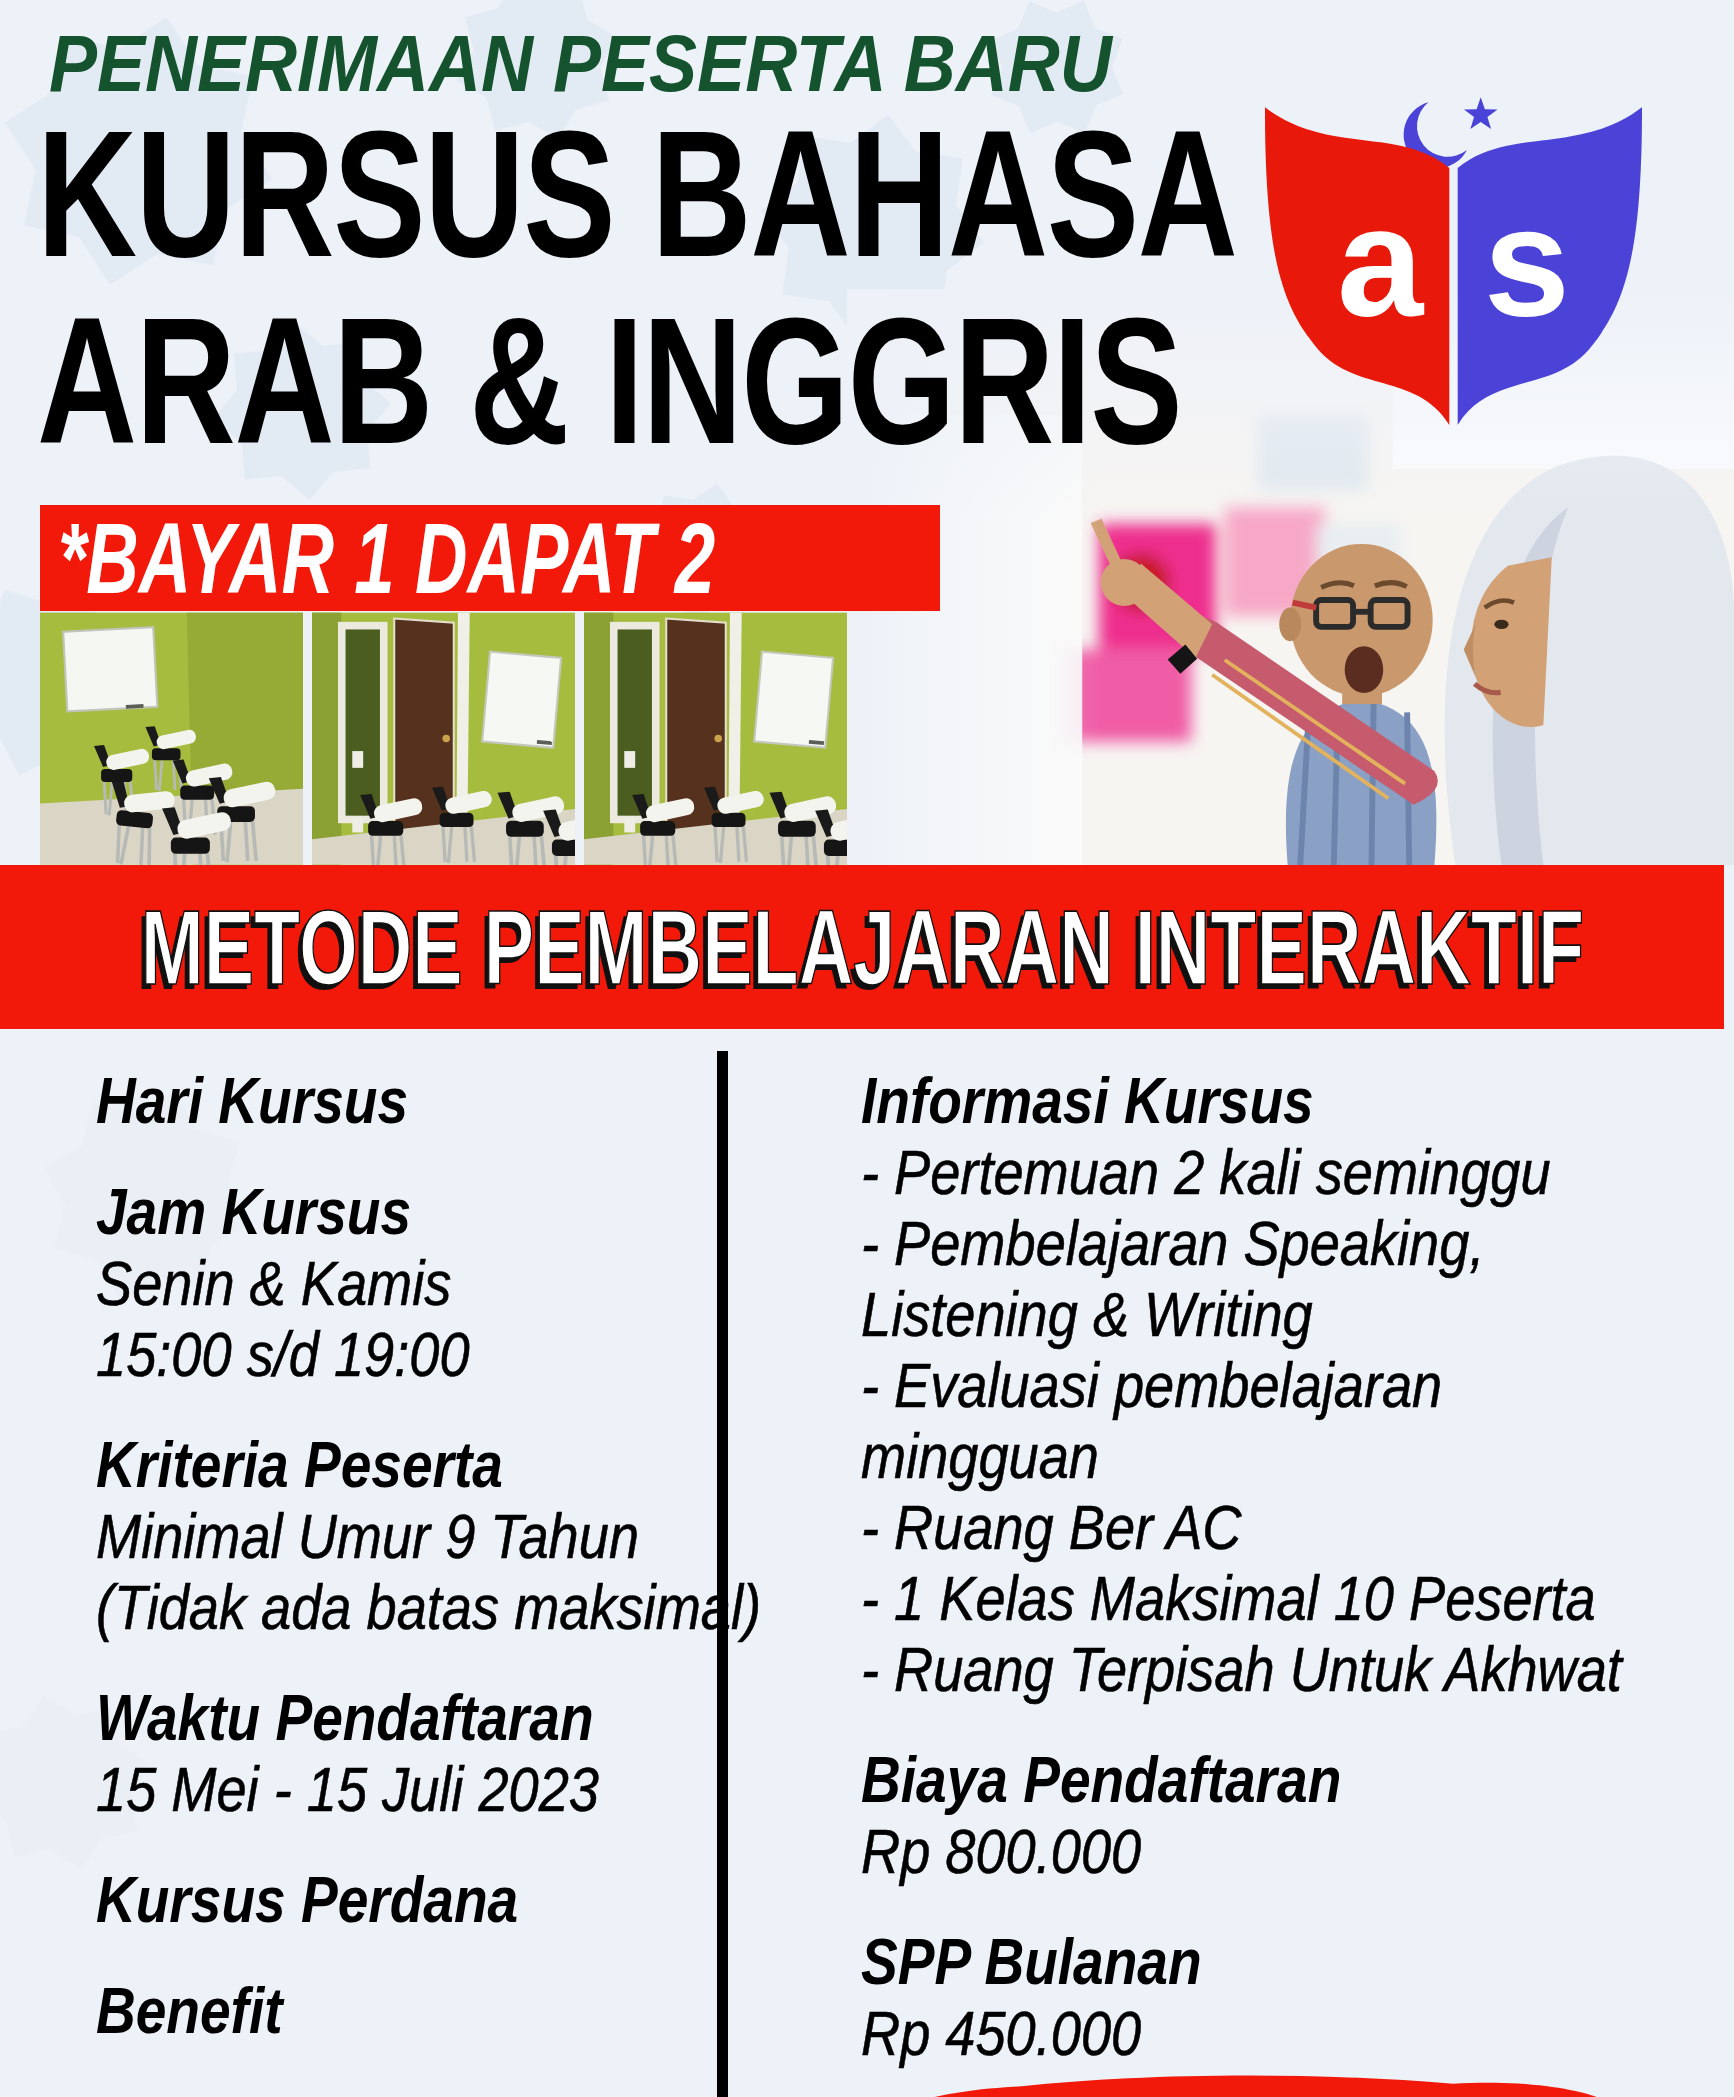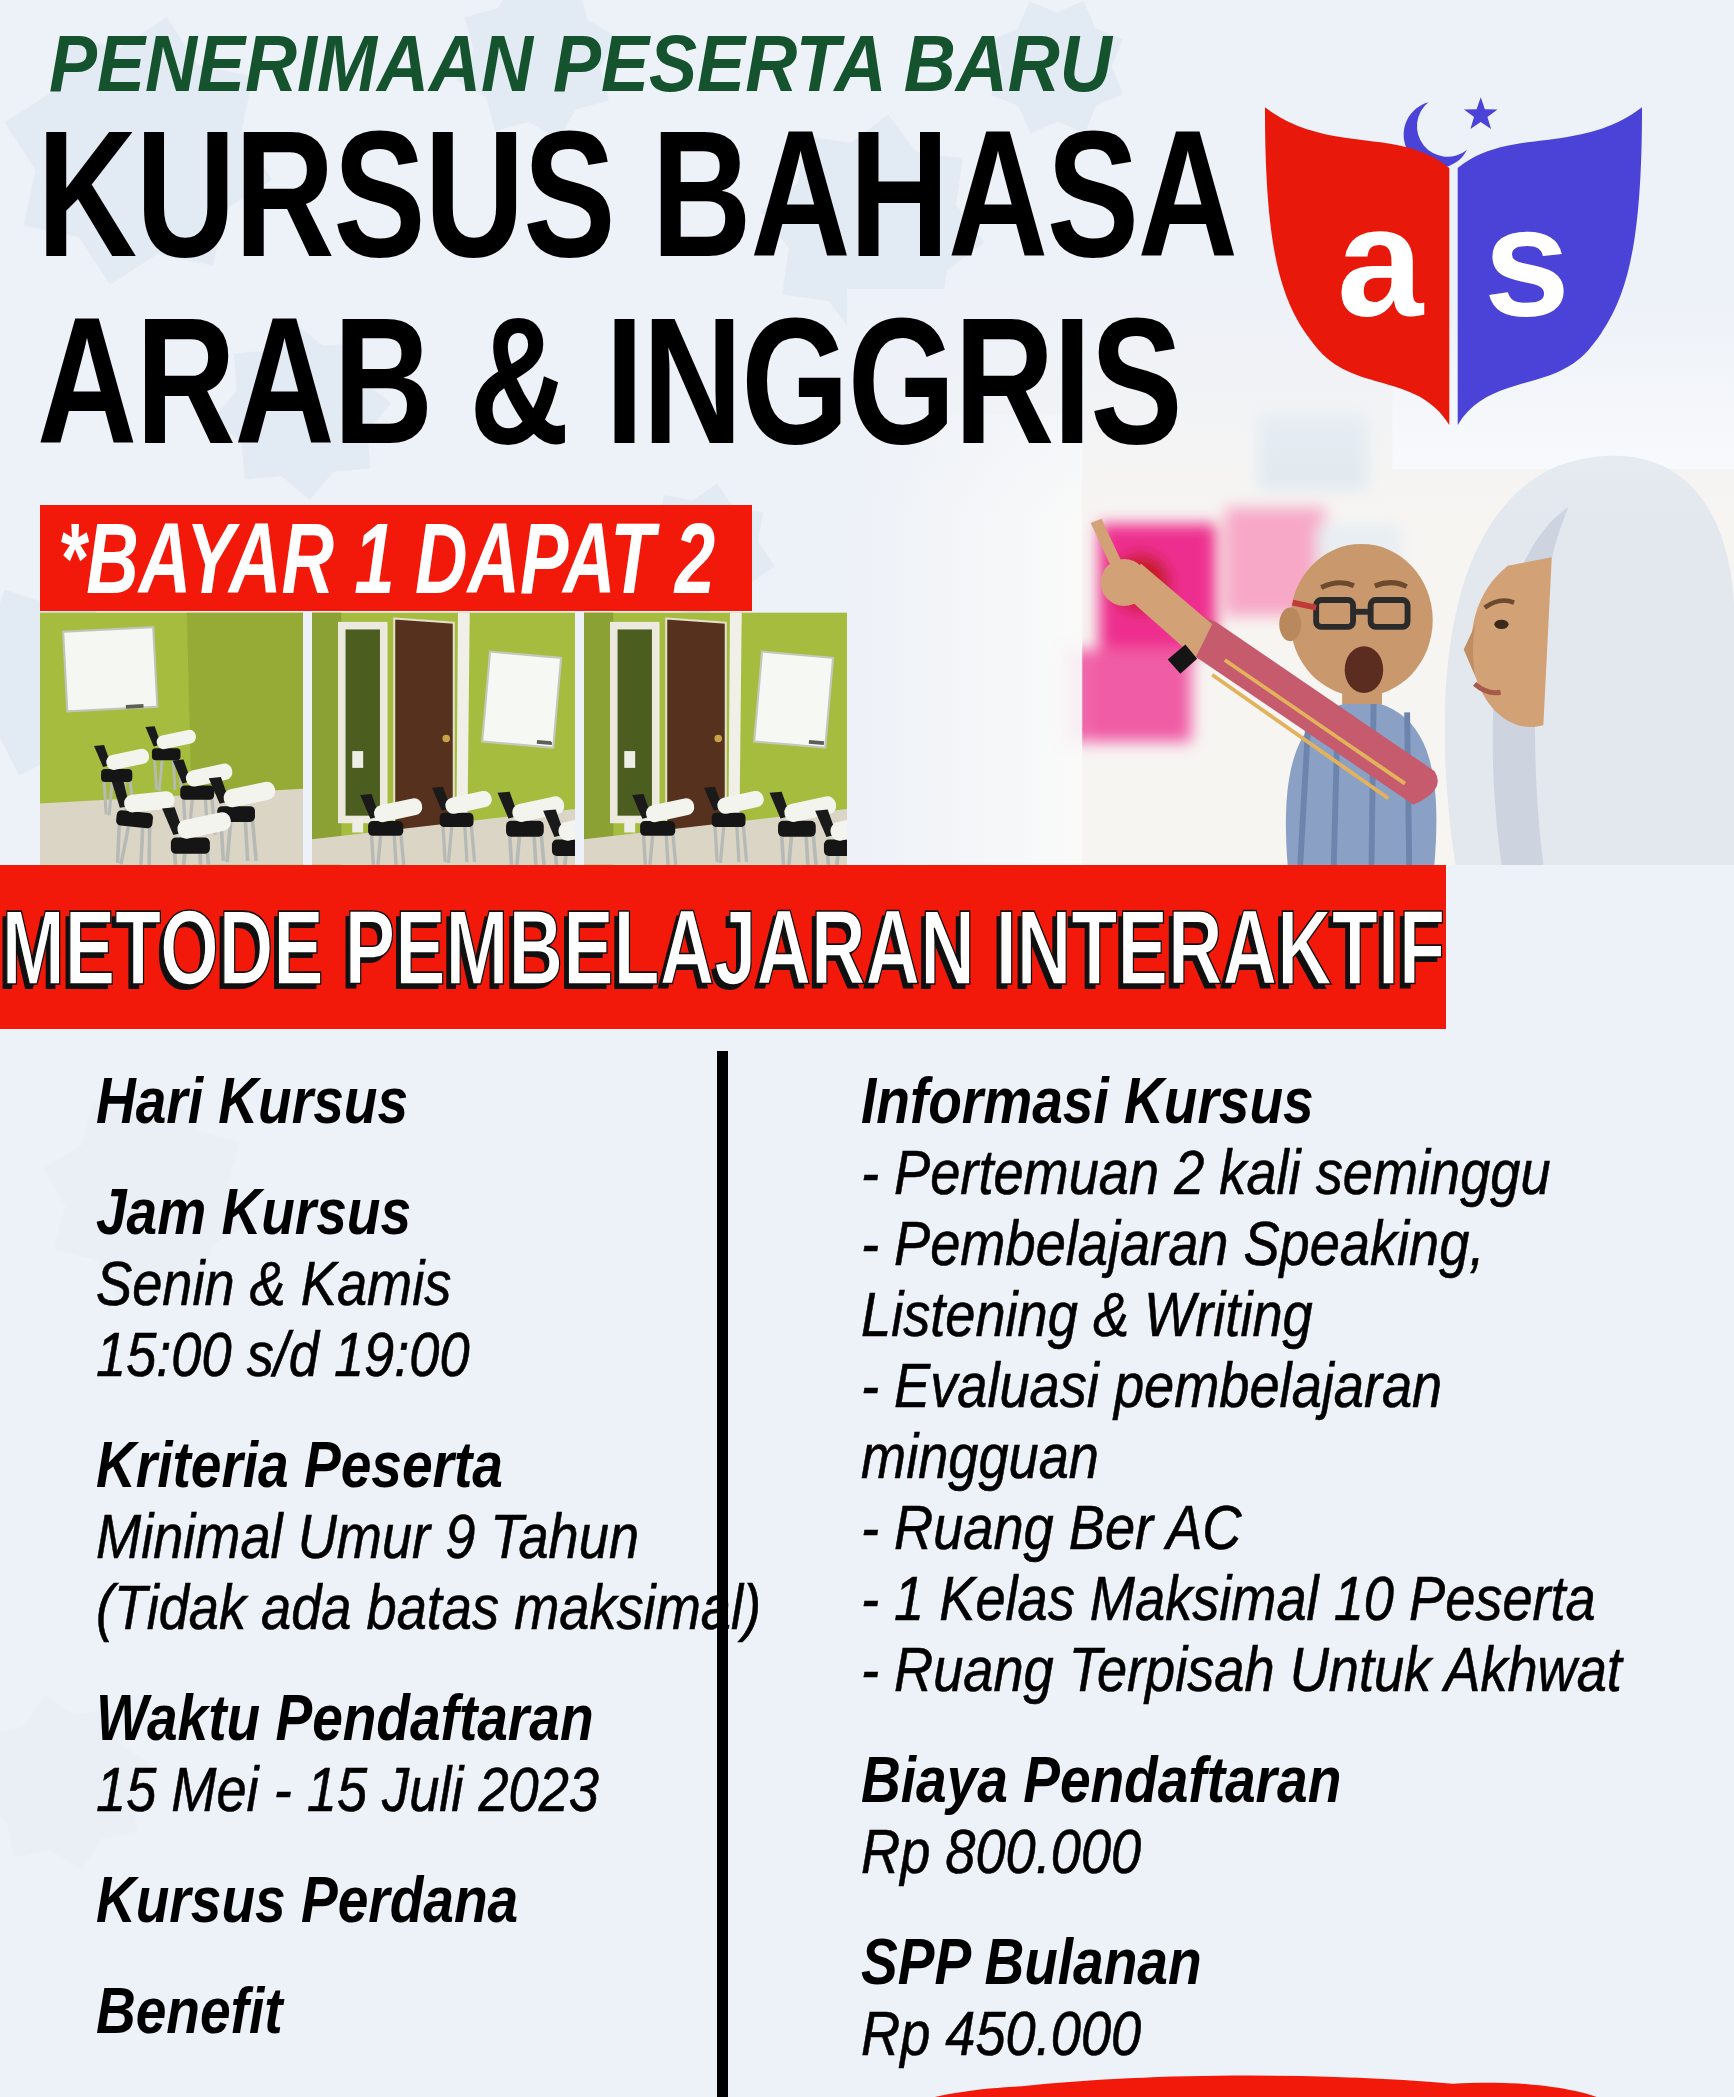--- a/index.html
+++ b/index.html
@@ -19,33 +19,33 @@
 
   
   .kicker{left:49px;top:24px;font-size:80px;font-weight:700;font-style:italic;color:#14532d;line-height:1;z-index:3;}
   .kicker .cx{transform:scaleX(.9);}
   .big{left:37px;font-size:180px;font-weight:700;color:#000;line-height:1;letter-spacing:-1.7px;z-index:3;}
   .big .cx{transform:scaleX(.77);}
   .big1{top:104px;}
   .big2{top:291px;}
 
   
-  .promo{left:40px;top:505px;width:712px;height:106px;background:var(--red);display:flex;align-items:center;z-index:3;}
+  .promo{left:40px;top:505px;width:900px;height:106px;background:var(--red);display:flex;align-items:center;z-index:3;}
   .promo .txt{font-size:101px;font-weight:700;font-style:italic;color:#fff;line-height:1;margin-left:17.6px;}
   .promo .cx{transform:scaleX(.72);}
 
   
   .room{top:612px;width:263px;height:253px;z-index:3;}
   .roomA{left:40px;} .roomB{left:312px;} .roomC{left:584px;}
 
   
   .logo{left:1252px;top:78px;width:403px;height:354px;z-index:4;}
 
   
-  .band{left:0;top:865px;width:1446px;height:164px;background:var(--red);display:flex;align-items:center;justify-content:center;z-index:4;}
+  .band{left:0;top:865px;width:1724px;height:164px;background:var(--red);display:flex;align-items:center;justify-content:center;z-index:4;}
   .band .txt{font-size:105px;font-weight:700;color:#fff;line-height:1;-webkit-text-stroke:1.7px #101010;text-shadow:-5.9px 5px 0 #101010;}
   .band .cx{transform-origin:50% 50%;transform:scaleX(.72);}
 
   
   .col{z-index:4;color:#000;}
   .col .line{line-height:71px;white-space:nowrap;font-style:italic;}
   .col .line.gap{margin-top:40px;}
   .col .heading{font-size:64px;font-weight:700;}
   .col .italic{font-size:63px;font-style:italic;-webkit-text-stroke:0.6px #000;}
   .col .cx{transform:scaleX(.86);}

